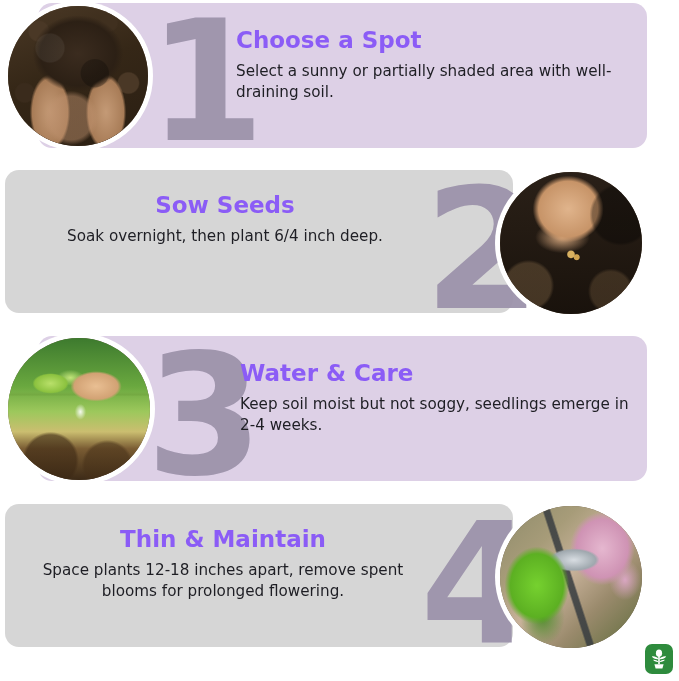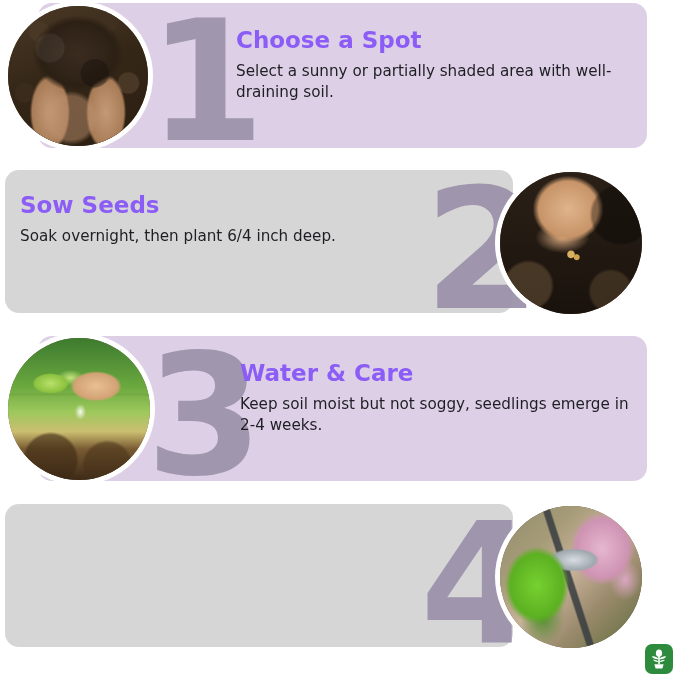--- a/index.html
+++ b/index.html
@@ -174,21 +174,21 @@
   .step-desc {
     font-family: "DejaVu Sans", sans-serif;
     font-weight: 400;
     color: #1e1e24;
     font-size: 15.2px;
     line-height: 1.42;
     margin: 0;
   }
 
   .align-left  { text-align: left; }
-  .align-right { text-align: left; }
+  .align-right { text-align: center; }
 
   #text-1 { left: 236px; top: 27px;  width: 400px; }
   #text-2 { left: 20px;  top: 192px; width: 410px; }
   #text-3 { left: 240px; top: 360px; width: 400px; }
   #text-4 { left: 14px;  top: 526px; width: 418px; }
 
   
   #brand-badge {
     position: absolute;
     left: 645px;
@@ -248,20 +248,24 @@
   </div>
 
   <div class="card gray" id="card-4"></div>
 
   <div class="step-number" id="num-4">4</div>
 
   <div class="photo" id="photo-4">
     <div class="img-layer pruning"></div>
   </div>
 
+  <div class="text-block align-right" id="text-4">
+    <p class="step-title">Thin &amp; Maintain</p>
+    <p class="step-desc">Space plants 12-18 inches apart, remove spent blooms for prolonged flowering.</p>
+  </div>
 
   <div id="brand-badge">
     <span>
       <svg width="20" height="22" viewBox="0 0 20 22" aria-hidden="true">
 
         <ellipse cx="10" cy="5.2" rx="3.1" ry="3.6" fill="#ffffff"></ellipse>
 
         <rect x="9.2" y="7.6" width="1.6" height="8.4" fill="#ffffff"></rect>
 
         <path d="M9.2 11.2 C6.4 11.4 4.1 10.2 2.9 8.4 C5.4 8.0 7.8 9.0 9.2 10.6 Z" fill="#ffffff"></path>

